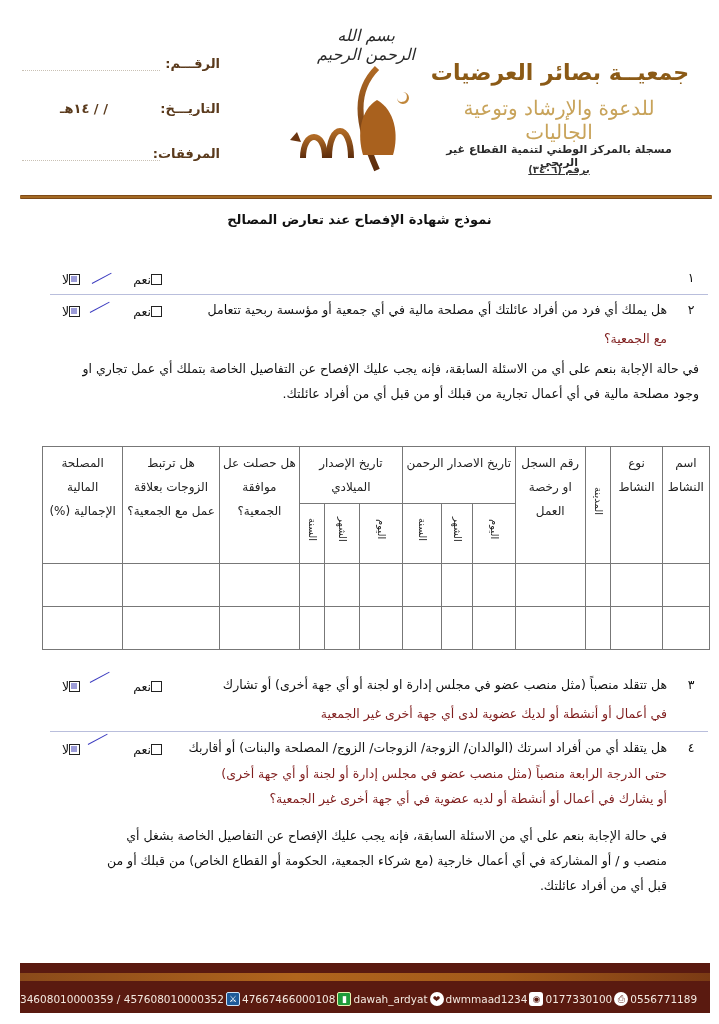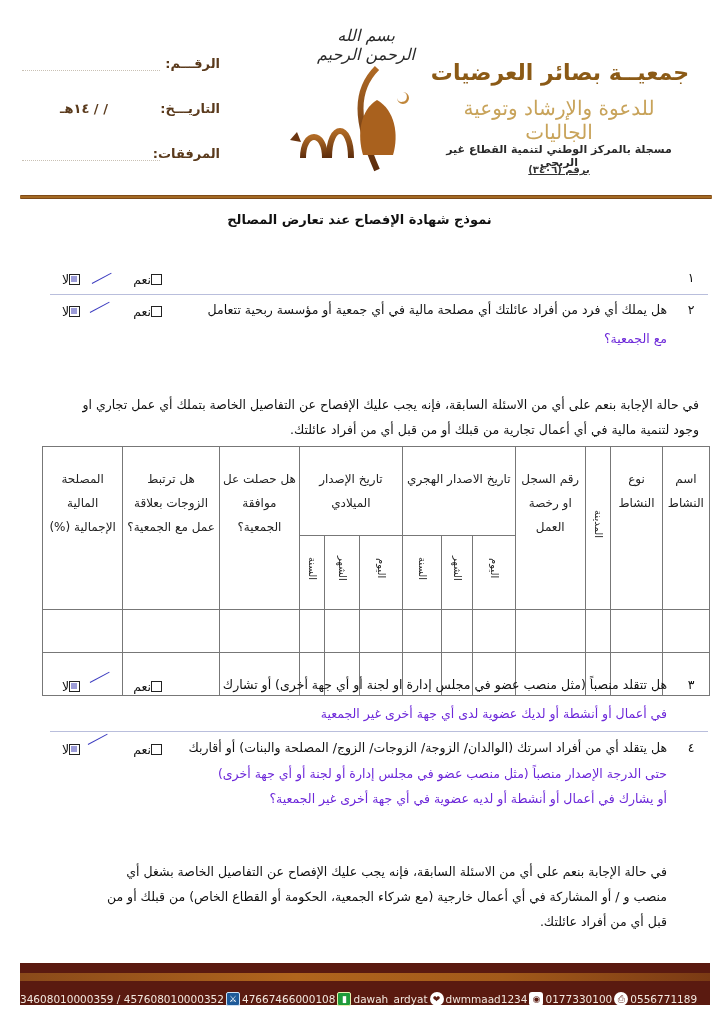--- a/index.html
+++ b/index.html
@@ -21,40 +21,40 @@
   .org-num { position: absolute; right: 95px; top: 164px; width: 130px; text-align: center; direction: rtl; font-size: 10px; font-weight: bold; color: #333; text-decoration: underline; }
 
   .header-rule { position: absolute; left: 20px; top: 195px; width: 692px; height: 4px; background: linear-gradient(#6b3a12, #b77a2a 50%, #6b3a12); border-radius: 1px; }
 
   .form-title { position: absolute; left: 0; top: 212px; width: 719px; text-align: center; direction: rtl; font-size: 13px; font-weight: bold; color: #111; }
 
   
   .q-row { position: absolute; right: 20px; direction: rtl; font-size: 12.5px; color: #111; }
   .q-num { position: absolute; right: 0; top: 0; width: 16px; text-align: center; }
   .q-text { position: absolute; right: 32px; top: 0; white-space: nowrap; }
-  .q-line { position: absolute; direction: rtl; font-size: 12.5px; white-space: nowrap; color:#6d28d9; }
+  .q-line { position: absolute; direction: rtl; font-size: 12.5px; white-space: nowrap; color:#7f1d1d; }
   .opts { position: absolute; left: 62px; width: 100px; height: 18px; direction: rtl; font-size: 12.5px; }
   .opt { position: absolute; top: 0; display: flex; align-items: center; }
   .opt.yes { right: 0; }
   .opt.no { left: 0; }
   .cb { width: 11px; height: 11px; border: 1.3px solid #222; background: #fff; position: relative; display: inline-block; }
   .cb.checked::after { content: ""; position: absolute; left: 1px; top: 1px; width: 6px; height: 6px; background: #4b4bb8; opacity: 0.55; }
   .tick { position: absolute; width: 22px; height: 1.2px; background: #3c3cc0; transform: rotate(-28deg); transform-origin: left center; }
   .sep { position: absolute; left: 50px; height: 1px; background: #b9bedc; }
 
-  .para { position: absolute; right: 20px; direction: rtl; font-size: 12.5px; line-height: 25px; color: #111; margin-top: 36px; }
+  .para { position: absolute; right: 20px; direction: rtl; font-size: 12.5px; line-height: 25px; color: #111; }
 
   
   table.grid { position: absolute; left: 42px; top: 446px; width: 668px; border-collapse: collapse; direction: rtl; font-size: 12px; color: #222; }
-  table.grid td, table.grid th { border: 1px solid #777; text-align: center; font-weight: normal; vertical-align: top; padding: 20px 2px; line-height: 24px; }
+  table.grid td, table.grid th { border: 1px solid #777; text-align: center; font-weight: normal; vertical-align: top; padding: 4px 2px; line-height: 24px; }
   .vert { writing-mode: vertical-rl; display: inline-block; font-size: 10px; line-height: 12px; }
   .row-empty td { height: 43px; }
 
   
-  .footer { position: absolute; left: 20px; top: 963px; width: 690px; height: 42px; background: #5a1a10; }
+  .footer { position: absolute; left: 20px; top: 963px; width: 690px; height: 50px; background: #5a1a10; }
   .footer .stripe { position: absolute; left: 0; top: 10px; width: 100%; height: 8px; background: linear-gradient(90deg, #8a4a1a, #b0651d 40%, #a25a1a 70%, #7a3a14); }
   .footer .info { position: absolute; left: 0; top: 26px; width: 100%; height: 20px; display: flex; align-items: center; font-family: "DejaVu Sans", sans-serif; font-size: 10.5px; color: #f3e9e0; white-space: nowrap; direction: ltr; }
   .ficon { display: inline-flex; align-items: center; justify-content: center; width: 14px; height: 14px; margin: 0 2px; font-size: 9px; border-radius: 2px; }
   .ficon.bank { background: #1e5a99; border: 1px solid #cfe2f5; color: #fff; }
   .ficon.phone { background: #1f9b3a; color: #fff; border: 1px solid #e6f3b0; }
   .ficon.tw { background: #fff; color: #5a1a10; border-radius: 50%; }
   .ficon.ig { background: #fff; color: #5a1a10; border-radius: 3px; }
   .ficon.fax { background: #fff; color: #5a1a10; border-radius: 50%; }
 </style>
 </head>
@@ -127,31 +127,31 @@
   <span class="opt no">
       <span class="cb checked"></span>
       <span>لا</span>
     </span>
 </div>
 <div class="tick" style="left:90px; top:312px"></div>
 <div class="q-line" style="right:52px; top:331px">مع الجمعية؟</div>
 
 <div class="para" style="top:356px; width:680px">
   <div>في حالة الإجابة بنعم على أي من الاسئلة السابقة، فإنه يجب عليك الإفصاح عن التفاصيل الخاصة بتملك أي عمل تجاري او</div>
-  <div>وجود لتنمية مالية في أي أعمال تجارية من قبلك أو من قبل أي من أفراد عائلتك.</div>
+  <div>وجود مصلحة مالية في أي أعمال تجارية من قبلك أو من قبل أي من أفراد عائلتك.</div>
 </div>
 
 <table class="grid">
   <tbody>
       <tr>
     <th rowspan="2" style="width:46px">اسم النشاط</th>
     <th rowspan="2" style="width:50px">نوع النشاط</th>
     <th rowspan="2" style="width:25px; vertical-align:middle"><span class="vert">المدينة</span></th>
     <th rowspan="2" style="width:68px">رقم السجل او رخصة العمل</th>
-    <th colspan="3" style="height:56px">تاريخ الاصدار الهجري</th>
+    <th colspan="3" style="height:56px">تاريخ الاصدار الرحمن</th>
     <th colspan="3">تاريخ الإصدار الميلادي</th>
     <th rowspan="2" style="width:78px">هل حصلت عل موافقة الجمعية؟</th>
     <th rowspan="2" style="width:94px">هل ترتبط الزوجات بعلاقة عمل مع الجمعية؟</th>
     <th rowspan="2" style="width:78px">المصلحة المالية الإجمالية (%)</th>
   </tr>
   <tr>
     <th style="height:60px; vertical-align:middle; width:42px"><span class="vert">اليوم</span></th>
     <th style="vertical-align:middle; width:30px"><span class="vert">الشهر</span></th>
     <th style="vertical-align:middle; width:38px"><span class="vert">السنة</span></th>
     <th style="vertical-align:middle; width:42px"><span class="vert">اليوم</span></th>
@@ -217,21 +217,21 @@
   <span class="opt yes">
       <span class="cb"></span>
       <span>نعم</span>
     </span>
   <span class="opt no">
       <span class="cb checked"></span>
       <span>لا</span>
     </span>
 </div>
 <div class="tick" style="left:88px; top:744px"></div>
-<div class="q-line" style="right:52px; top:766px">حتى الدرجة الإصدار  منصباً (مثل منصب عضو في مجلس إدارة أو لجنة أو أي جهة أخرى)</div>
+<div class="q-line" style="right:52px; top:766px">حتى الدرجة الرابعة  منصباً (مثل منصب عضو في مجلس إدارة أو لجنة أو أي جهة أخرى)</div>
 <div class="q-line" style="right:52px; top:791px">أو يشارك في أعمال أو أنشطة أو لديه عضوية في أي جهة أخرى غير الجمعية؟</div>
 
 <div class="para" style="top:823px; width:646px; right:52px">
   <div>في حالة الإجابة بنعم على أي من الاسئلة السابقة، فإنه يجب عليك الإفصاح عن التفاصيل الخاصة بشغل أي</div>
   <div>منصب و / أو المشاركة في أي أعمال خارجية (مع شركاء الجمعية، الحكومة أو القطاع الخاص) من قبلك أو من</div>
   <div>قبل أي من أفراد عائلتك.</div>
 </div>
 
 <div class="footer">
   <div class="stripe"></div>

